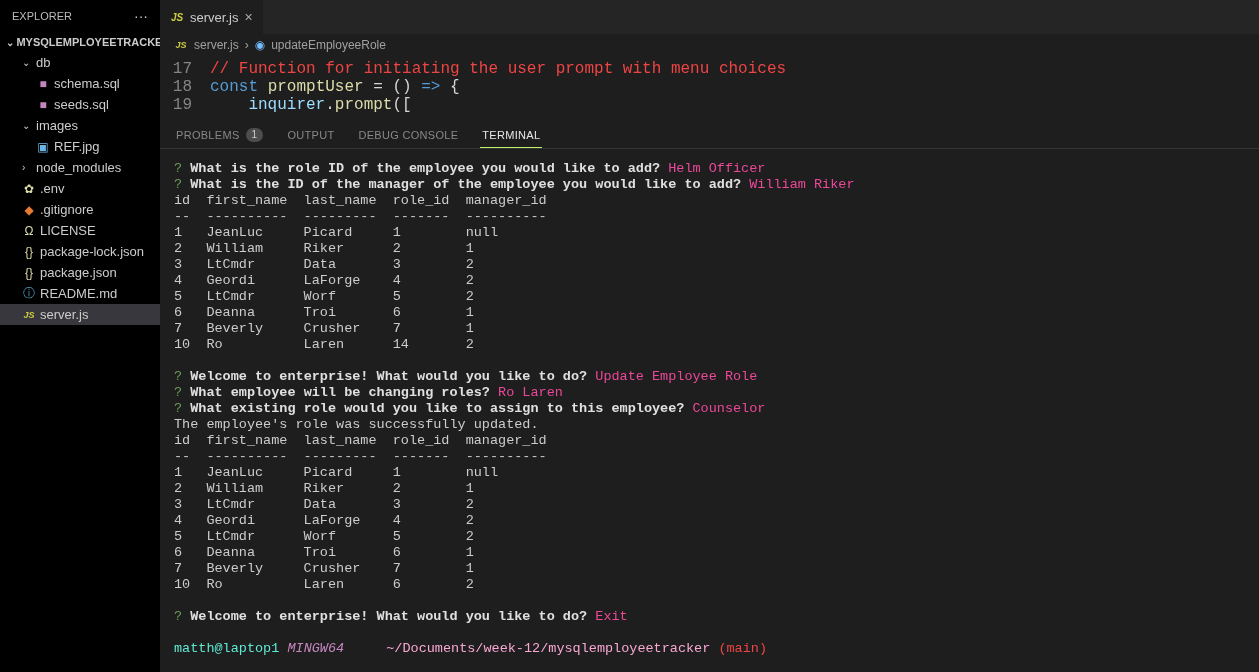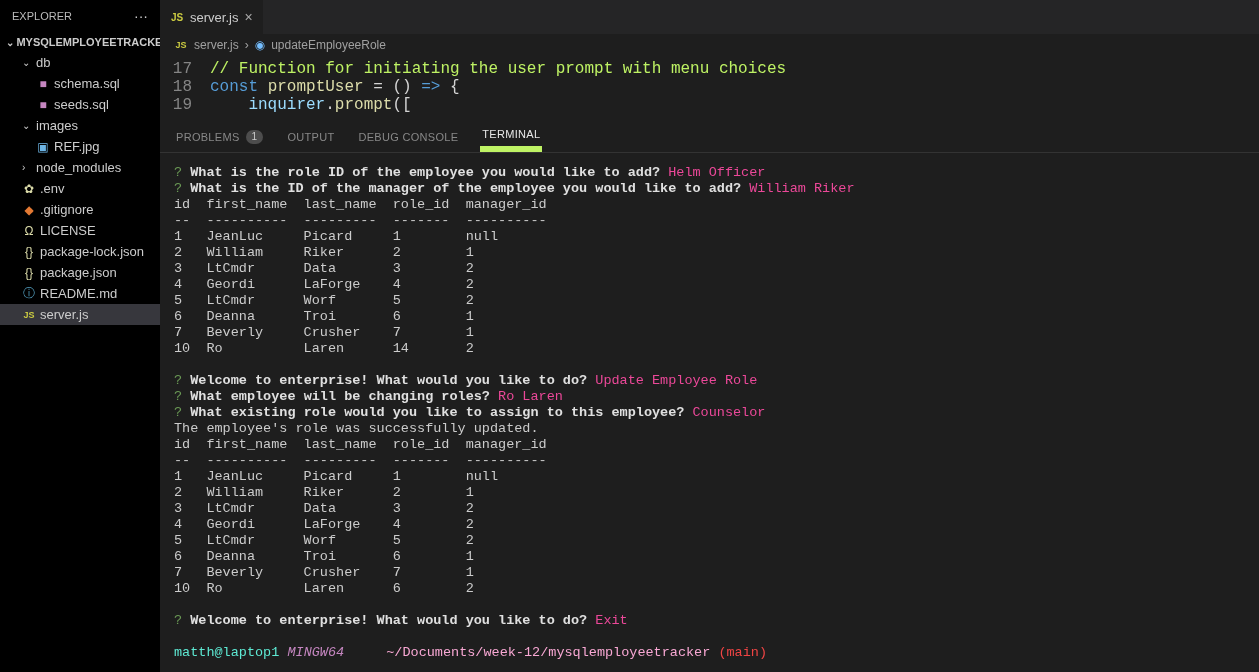--- a/index.html
+++ b/index.html
@@ -53,21 +53,21 @@
 .indent-2 { padding-left: 36px; }
 .chev { width: 10px; color: #cccccc; font-size: 10px; display:inline-block; }
 .file-icon { width: 14px; display: inline-flex; justify-content: center; font-size: 12px; }
 .fi-db { color: #c586c0; }
 .fi-img { color: #6cb4e4; }
 .fi-env { color: #dcdcaa; }
 .fi-git { color: #e37933; }
 .fi-lic { color: #dcdcaa; }
 .fi-json { color: #dcdcaa; }
 .fi-md { color: #519aba; }
-.fi-js { color: #cbcb41; font-weight: bold; font-size: 9px; }
+.fi-js { color: #cbcb41; font-weight: bold; font-size: 9px; font-style: italic; }
 .file-label { color: #cccccc; white-space: nowrap; overflow: hidden; text-overflow: ellipsis;}
 
 .main {
   flex: 1;
   display: flex;
   flex-direction: column;
   background: #1e1e1e;
   overflow: hidden;
 }
 .tabs-bar {
@@ -97,21 +97,21 @@
 .breadcrumb .symbol-icon { color: #75beff; }
 
 .editor {
   font-family: Liberation Mono, monospace;
   font-size: 16px;
   padding: 4px 0;
 }
 .code-line { display: flex; height: 18px; }
 .gutter { width: 50px; text-align: right; color: #858585; padding-right: 18px; flex-shrink: 0;}
 .code { white-space: pre; }
-.tok-comment { color: #bef264; }
+.tok-comment { color: #ef4444; }
 .tok-keyword { color: #569cd6; }
 .tok-var { color: #9cdcfe; }
 .tok-func { color: #dcdcaa; }
 .tok-punct { color: #d4d4d4; }
 .tok-arrow { color: #569cd6; }
 
 .panel-tabs {
   display: flex;
   gap: 20px;
   padding: 6px 14px 0 14px;
@@ -122,21 +122,21 @@
 .panel-tab {
   padding: 4px 2px 6px 2px;
   cursor: pointer;
   display: flex;
   align-items: center;
   gap: 6px;
   letter-spacing: 0.3px;
 }
 .panel-tab.active {
   color: #e7e7e7;
-  border-bottom: 6px solid #bef264;
+  border-bottom: 1px solid #bef264;
 }
 .badge {
   background: #4d4d4d;
   color: #cccccc;
   border-radius: 8px;
   padding: 0 6px;
   font-size: 10px;
   line-height: 14px;
 }
 

